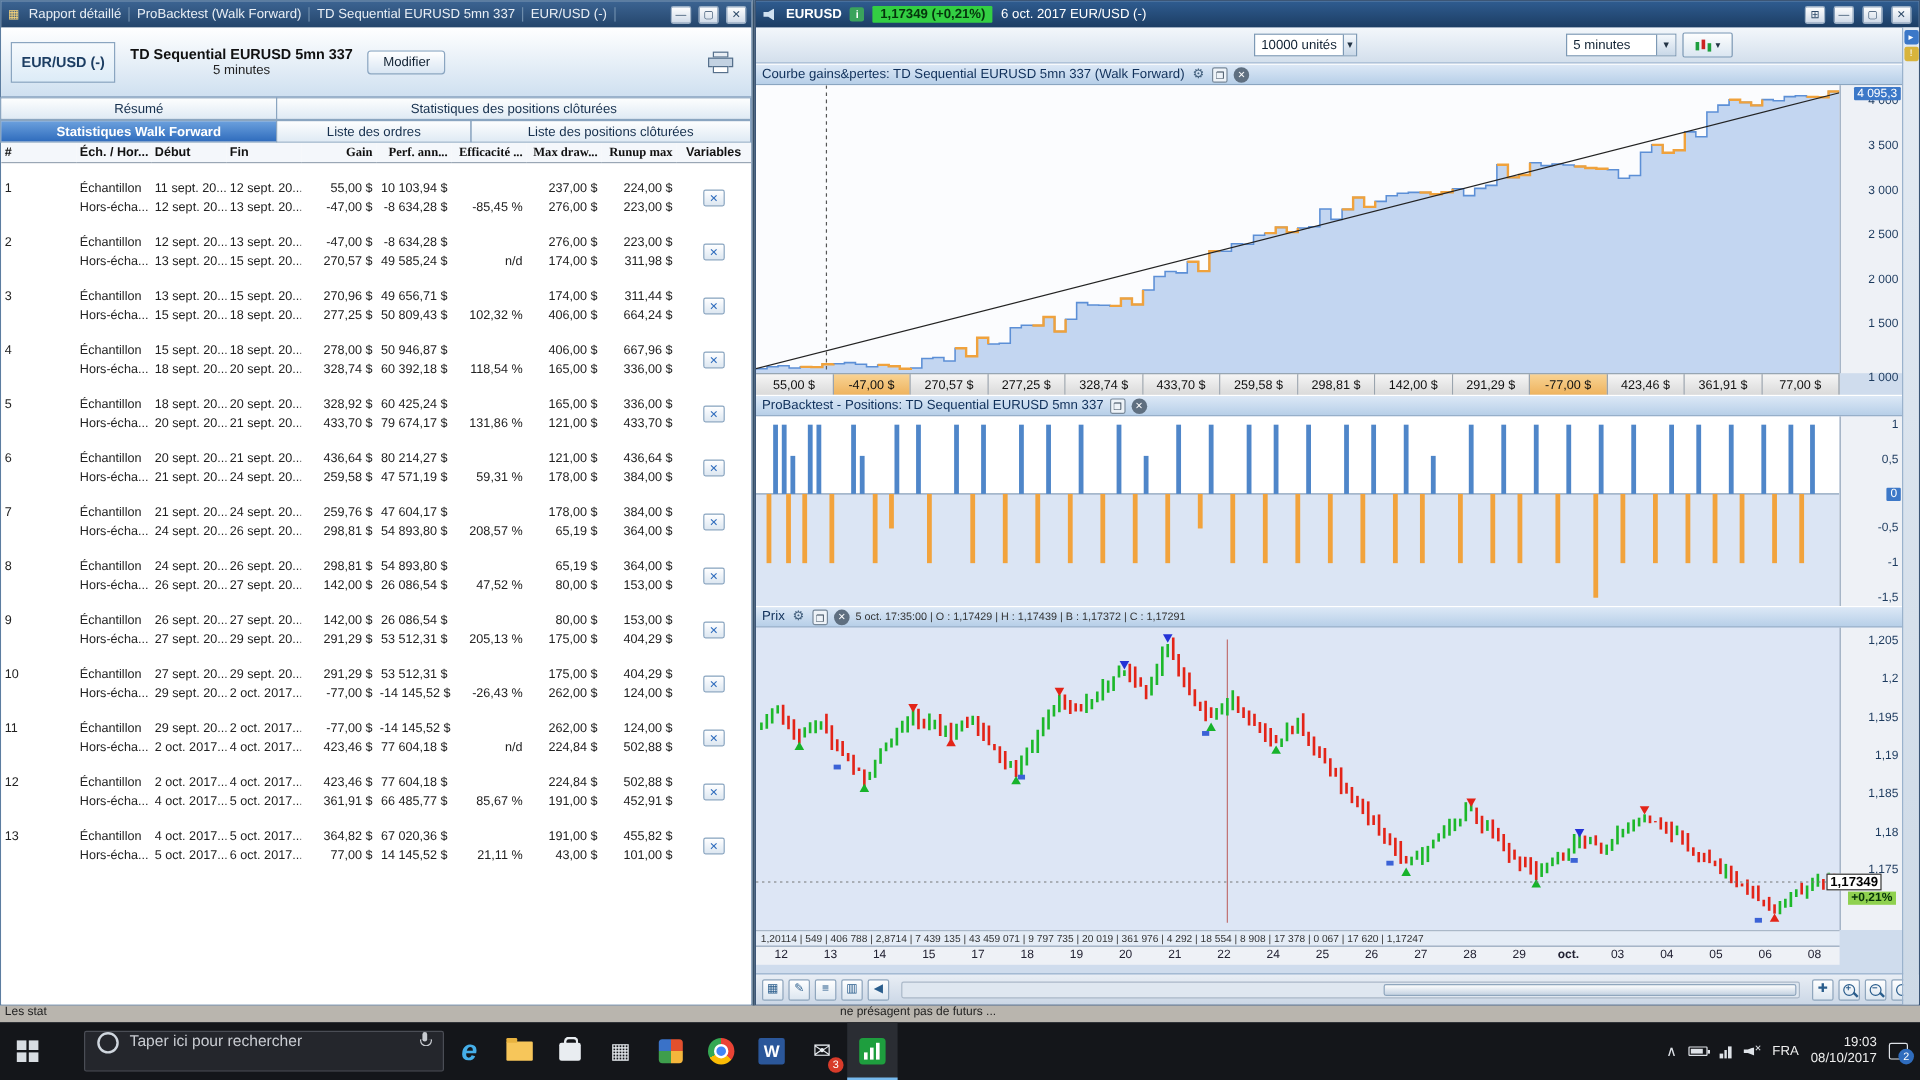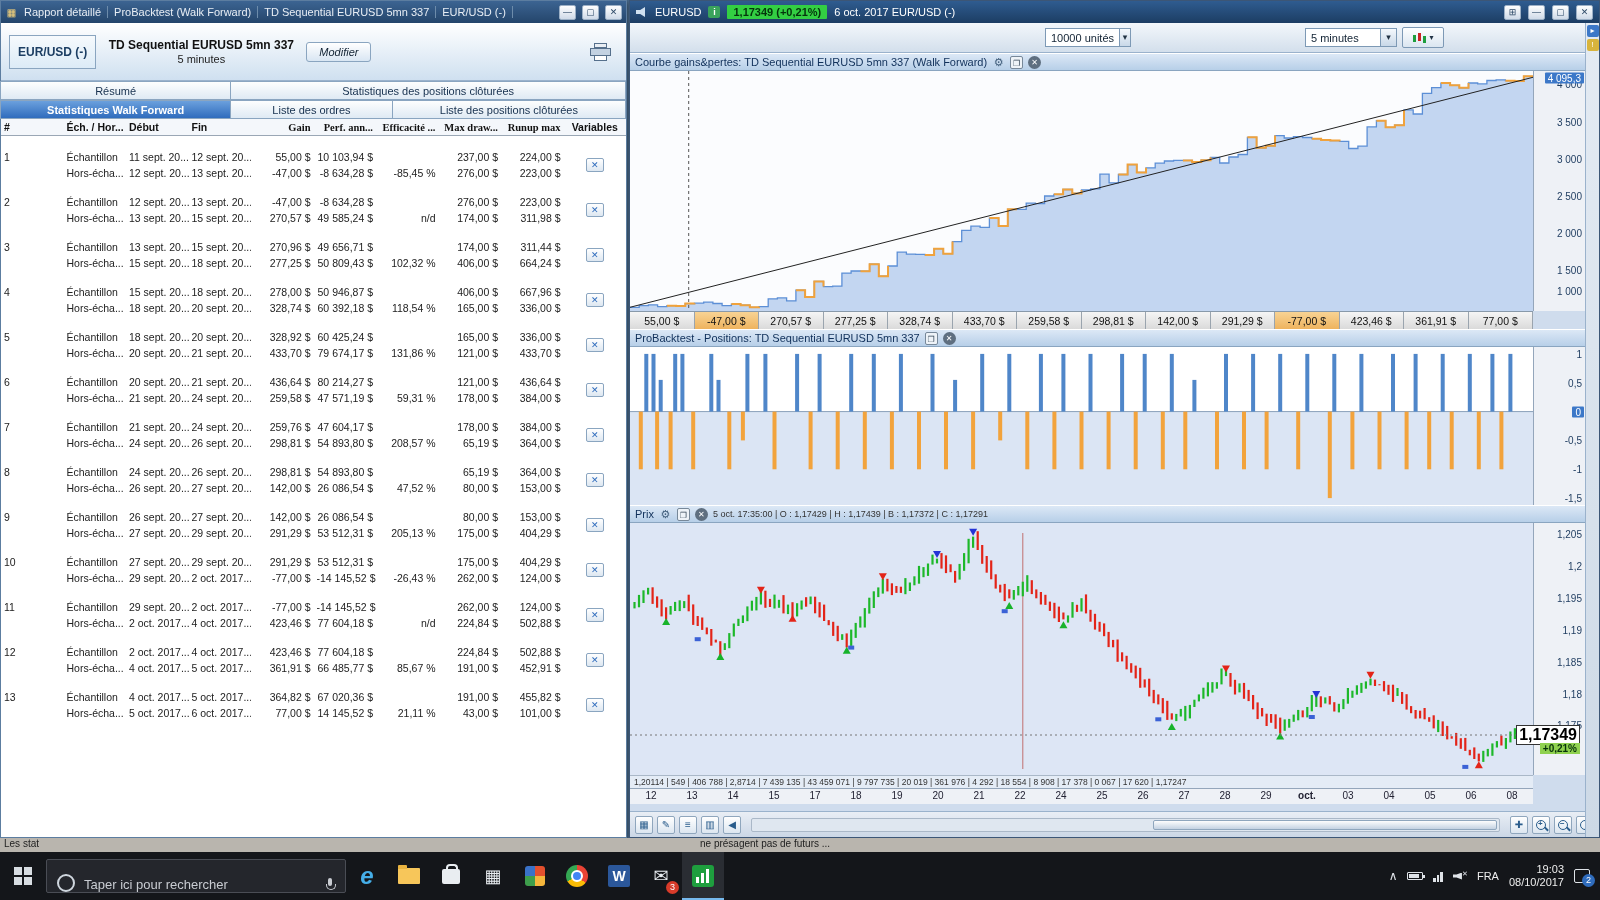--- a/index.html
+++ b/index.html
@@ -21,21 +21,21 @@
 
   #report-header{position:absolute;left:0;top:22px;width:100%;height:58px;
     background:linear-gradient(#ffffff,#cfe0f0);border-bottom:1px solid #9ab2cc;
     display:flex;align-items:center;padding:0 8px;gap:10px;}
   .instrument-box{border:1px solid #8aa5c0;background:linear-gradient(#f6fafd,#dcebf7);
     padding:9px 8px;font-weight:bold;font-size:12px;color:#1c3e63;white-space:nowrap;}
   .strategy-block{text-align:center;line-height:14px;width:190px;}
   .strategy-name{font-weight:bold;font-size:12px;color:#111;}
   .strategy-tf{font-size:11px;color:#222;}
   .modify-btn{font-size:11px;padding:3px 12px;border:1px solid #8aa5c0;border-radius:3px;
-    background:linear-gradient(#ffffff,#d9e6f3);color:#123;font-style:italic;}
+    background:linear-gradient(#ffffff,#d9e6f3);color:#123;}
   .dates-block{font-size:11px;line-height:15px;color:#222;white-space:nowrap;}
   .dates-block .amt{color:#1d8a35;font-weight:bold;}
   .printer{width:22px;height:18px;position:relative;margin-left:auto;margin-right:6px;}
   .printer .p1{position:absolute;left:4px;top:0;width:13px;height:5px;background:#e9eef4;border:1px solid #56708c;}
   .printer .p2{position:absolute;left:0;top:5px;width:21px;height:8px;background:#c3d2e2;border:1px solid #56708c;}
   .printer .p3{position:absolute;left:4px;top:12px;width:13px;height:6px;background:#fff;border:1px solid #56708c;}
 
   #tabs{position:absolute;left:0;top:80px;width:100%;height:38px;font-size:11px;text-align:center;}
   .tab-row{display:flex;height:19px;}
   .tab{display:flex;align-items:center;justify-content:center;border:1px solid #8aa5c0;margin-left:-1px;
@@ -60,21 +60,21 @@
   .c-var{width:50px;text-align:center;}
   .varbtn{display:inline-block;width:18px;height:14px;border:1px solid #8aa5c0;border-radius:2px;
     background:linear-gradient(#fff,#dde7f1);color:#2f6cbd;font-size:9px;line-height:12px;text-align:center;}
 
   
   #chart-window{position:absolute;left:629px;top:0;right:0;height:838px;background:#cfdced;
     border:1px solid #3c5676;}
   #ct-titlebar{height:22px;background:linear-gradient(#2f5c90,#1c3d63);color:#fff;font-size:11px;
     display:flex;align-items:center;gap:7px;padding:0 6px;}
   .speaker{width:12px;height:10px;background:#cfe0f0;clip-path:polygon(0 30%,35% 30%,75% 0,75% 100%,35% 70%,0 70%);}
-  .sym{font-weight:normal;}
+  .sym{font-weight:bold;}
   .info-dot{width:12px;height:12px;border-radius:2px;background:#3aa35c;color:#fff;font-size:9px;
     line-height:12px;text-align:center;font-weight:bold;}
   .quote-badge{background:#33cf43;color:#05340c;font-weight:bold;padding:1px 6px;font-size:11px;border-radius:1px;}
   #ct-toolbar{position:absolute;left:0;top:22px;width:100%;height:30px;
     background:linear-gradient(#f3f7fb,#d3dfec);border-bottom:1px solid #9ab2cc;}
   .selbox{position:absolute;top:5px;height:19px;border:1px solid #7d99b5;background:#fff;font-size:11px;
     display:flex;align-items:center;color:#123;}
   .selbox .sel-txt{padding:0 5px;flex:1;white-space:nowrap;}
   .selbox .sel-arrow{width:16px;height:100%;background:linear-gradient(#f4f8fc,#c9d8e8);
     border-left:1px solid #7d99b5;text-align:center;font-size:9px;line-height:17px;color:#234;}
@@ -91,22 +91,22 @@
     padding:0 5px;gap:5px;white-space:nowrap;overflow:hidden;}
   .ph-icon{width:13px;height:13px;border-radius:50%;background:#5f6f80;color:#fff;font-size:8px;
     line-height:13px;text-align:center;flex:0 0 auto;}
   .ph-win{background:#eef3f8;color:#345;border:1px solid #789;border-radius:2px;}
   .ph-gear{background:transparent;color:#44617e;font-size:11px;}
   .plot{position:absolute;left:0;background:#fbfcfe;overflow:hidden;}
   .yaxis{position:absolute;width:53px;background:#eef1f6;border-left:1px solid #94a6bb;font-size:10px;color:#1c3a5e;}
   .ytick{position:absolute;right:4px;transform:translateY(-50%);white-space:nowrap;}
   .ybadge{position:absolute;right:2px;transform:translateY(-50%);background:#3c78c8;color:#fff;
     padding:0 3px;font-size:10px;border-radius:1px;white-space:nowrap;}
-  .price-badge{position:absolute;right:6px;transform:translateY(-50%);background:#fff;color:#000;
-    border:1px solid #333;padding:0 2px;font-size:16px;font-weight:bold;white-space:nowrap;}
+  .price-badge{position:absolute;right:18px;transform:translateY(-50%);background:#fff;color:#000;
+    border:1px solid #333;padding:0 2px;font-size:11px;font-weight:bold;white-space:nowrap;}
   .chg-badge{position:absolute;right:6px;background:#8fd14f;color:#07330a;padding:0 3px;font-size:10px;
     font-weight:bold;white-space:nowrap;}
 
   #segment-row{position:absolute;left:0;width:903px;height:18px;display:flex;
     border-top:1px solid #8899aa;background:#d5d5d5;}
   .segcell{flex:1;border-right:1px solid #9aa4ae;background:linear-gradient(#f5f5f5,#dadada);
     font-size:10.5px;display:flex;align-items:center;justify-content:center;color:#111;white-space:nowrap;overflow:hidden;}
   .segcell.neg{background:linear-gradient(#f8d394,#eeb35e);}
 
   #price-footer{position:absolute;left:0;width:903px;height:13px;background:#e4ecf6;
@@ -138,21 +138,21 @@
     font-size:10px;color:#222;overflow:hidden;}
   #disclaimer span{position:absolute;top:0;white-space:nowrap;}
 
   
   #taskbar{position:absolute;left:0;bottom:0;width:1600px;height:48px;background:#14161a;
     display:flex;align-items:center;color:#eee;}
   .tb-btn{width:46px;height:48px;display:flex;align-items:center;justify-content:center;flex:0 0 auto;}
   .winlogo{display:grid;grid-template-columns:8px 8px;grid-template-rows:8px 8px;gap:2px;}
   .winlogo i{background:#d8dde2;}
   #search-box{width:300px;height:34px;background:#24262c;border:1px solid #4a4d55;border-radius:2px;
-    display:flex;align-items:flex-end;gap:9px;padding:0 10px;color:#c9ccd2;font-size:13px;flex:0 0 auto;}
+    display:flex;align-items:flex-start;gap:9px;padding:0 10px;color:#c9ccd2;font-size:13px;flex:0 0 auto;margin-left:24px;}
   .cortana-ring{width:18px;height:18px;border:2px solid #cfd6de;border-radius:50%;flex:0 0 auto;}
   #search-box .flex1{flex:1;white-space:nowrap;overflow:hidden;}
   .mic{width:10px;height:14px;position:relative;flex:0 0 auto;}
   .mic::before{content:"";position:absolute;left:3px;top:0;width:4px;height:8px;background:#c9ccd2;border-radius:2px;}
   .mic::after{content:"";position:absolute;left:1px;top:6px;width:8px;height:5px;border:1px solid #c9ccd2;
     border-top:none;border-radius:0 0 5px 5px;}
   .app{width:42px;height:48px;display:flex;align-items:center;justify-content:center;position:relative;flex:0 0 auto;}
   .app.active{background:#2a2d33;box-shadow:inset 0 -2px 0 #76b9ed;}
   .edge-e{color:#45aee8;font-size:24px;font-weight:bold;font-style:italic;}
   .folder{width:22px;height:16px;background:#f7c65a;border-radius:1px;position:relative;}
@@ -652,21 +652,21 @@
             <line x1="58.7" y1="0" x2="58.7" y2="240" stroke="#555" stroke-width="1" stroke-dasharray="3,3"></line>
           </svg>
       </div>
       <div class="yaxis" id="equity-yaxis" style="top:18px;left:903px;height:240px;">
           <span class="ytick" style="top:13px">4 000</span>
           <span class="ytick" style="top:51px">3 500</span>
           <span class="ytick" style="top:88px">3 000</span>
           <span class="ytick" style="top:125px">2 500</span>
           <span class="ytick" style="top:162px">2 000</span>
           <span class="ytick" style="top:199px">1 500</span>
-          <span class="ytick" style="top:220px">1 000</span>
+          <span class="ytick" style="top:244px">1 000</span>
           <span class="ybadge" style="top:7px">4 095,3</span>
         </div>
       <div id="segment-row" style="top:258px;">
           <div class="segcell">55,00 $</div>
           <div class="segcell neg">-47,00 $</div>
           <div class="segcell">270,57 $</div>
           <div class="segcell">277,25 $</div>
           <div class="segcell">328,74 $</div>
           <div class="segcell">433,70 $</div>
           <div class="segcell">259,58 $</div>

